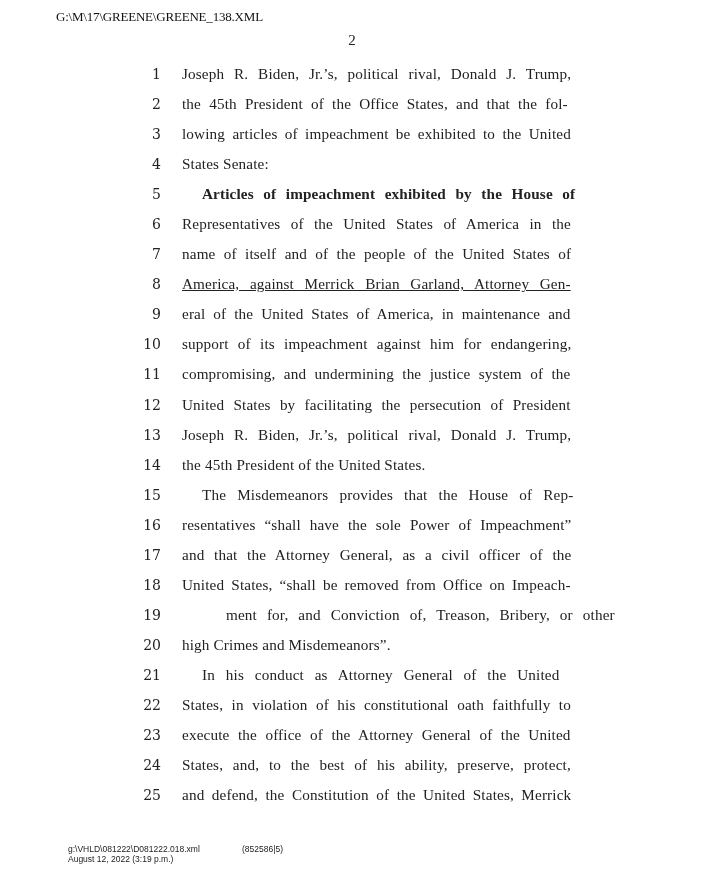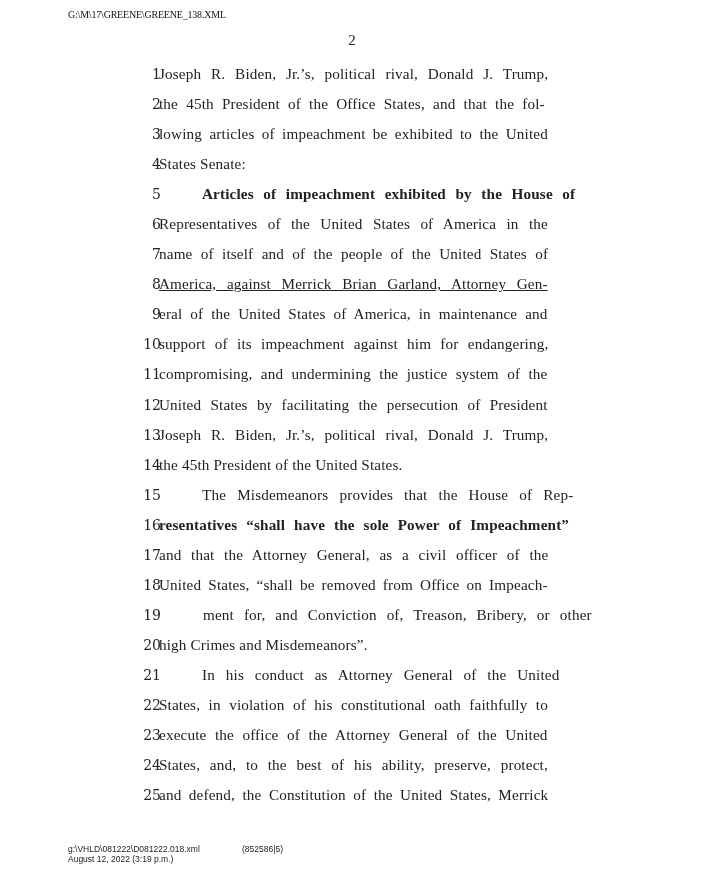--- a/index.html
+++ b/index.html
@@ -1,38 +1,38 @@
 <!DOCTYPE html>
 <html><head>
 <meta charset="utf-8">
 <style>
   html, body { margin: 0; padding: 0; background: #ffffff; }
   body { width: 704px; height: 882px; position: relative; overflow: hidden; }
   .page { position: absolute; left: 0; top: 0; width: 704px; height: 882px; background: #fff; }
   .header-path {
-    position: absolute; left: 68px; top: 9px;
-    font-family: "Liberation Serif", serif; font-size: 10px; color: #111;
+    position: absolute; left: 56px; top: 9px;
+    font-family: "Liberation Serif", serif; font-size: 13px; color: #111;
     letter-spacing: -0.2px;
   }
   .page-number {
     position: absolute; left: 0; width: 704px; top: 32px; text-align: center;
     font-family: "Liberation Serif", serif; font-size: 15px; color: #222;
   }
   .body-lines { position: absolute; left: 0; top: 59px; width: 704px; }
   .line {
     position: relative; height: 30.05px;
     font-family: "DejaVu Serif", "Liberation Serif", serif;
     font-size: 13.6px; color: #222; line-height: 30px;
   }
   .line-num {
     position: absolute; left: 120px; width: 41px; text-align: right;
     font-family: "DejaVu Serif", "Liberation Serif", serif; font-size: 14px; color: #222;
   }
   .line-text {
-    position: absolute; left: 159px; width: 389px;
+    position: absolute; left: 182px; width: 389px;
     text-align: justify; text-align-last: justify; white-space: nowrap; overflow: visible;
     font-family: "Liberation Serif", serif; font-size: 15.2px; letter-spacing: 0.15px;
   }
   .line-text.indent { left: 202px; width: 357px; }
   .line-text.last { text-align-last: left; }
   .footer {
     position: absolute; left: 68px; top: 844px;
     font-family: "Liberation Sans", sans-serif; font-size: 8.5px; color: #222; line-height: 10px;
   }
   .footer-file { display: inline-block; width: 174px; }
@@ -100,21 +100,21 @@
       <div class="line">
         <span class="line-num">14</span>
         <span class="line-text last">the 45th President of the United States.</span>
       </div>
       <div class="line">
         <span class="line-num">15</span>
         <span class="line-text indent" style="width: auto; word-spacing: 7.14286px;">The Misdemeanors provides that the House of Rep-</span>
       </div>
       <div class="line">
         <span class="line-num">16</span>
-        <span class="line-text" style="width: auto; word-spacing: 5px; font-weight: bold;">resentatives “shall have the sole Power of Impeachment”</span>
+        <span class="line-text" style="width: auto; word-spacing: 5px;">resentatives “shall have the sole Power of Impeachment”</span>
       </div>
       <div class="line">
         <span class="line-num">17</span>
         <span class="line-text" style="width: auto; word-spacing: 5.7px;">and that the Attorney General, as a civil officer of the</span>
       </div>
       <div class="line">
         <span class="line-num">18</span>
         <span class="line-text" style="width: auto; word-spacing: 3.125px;">United States, “shall be removed from Office on Impeach-</span>
       </div>
       <div class="line">

